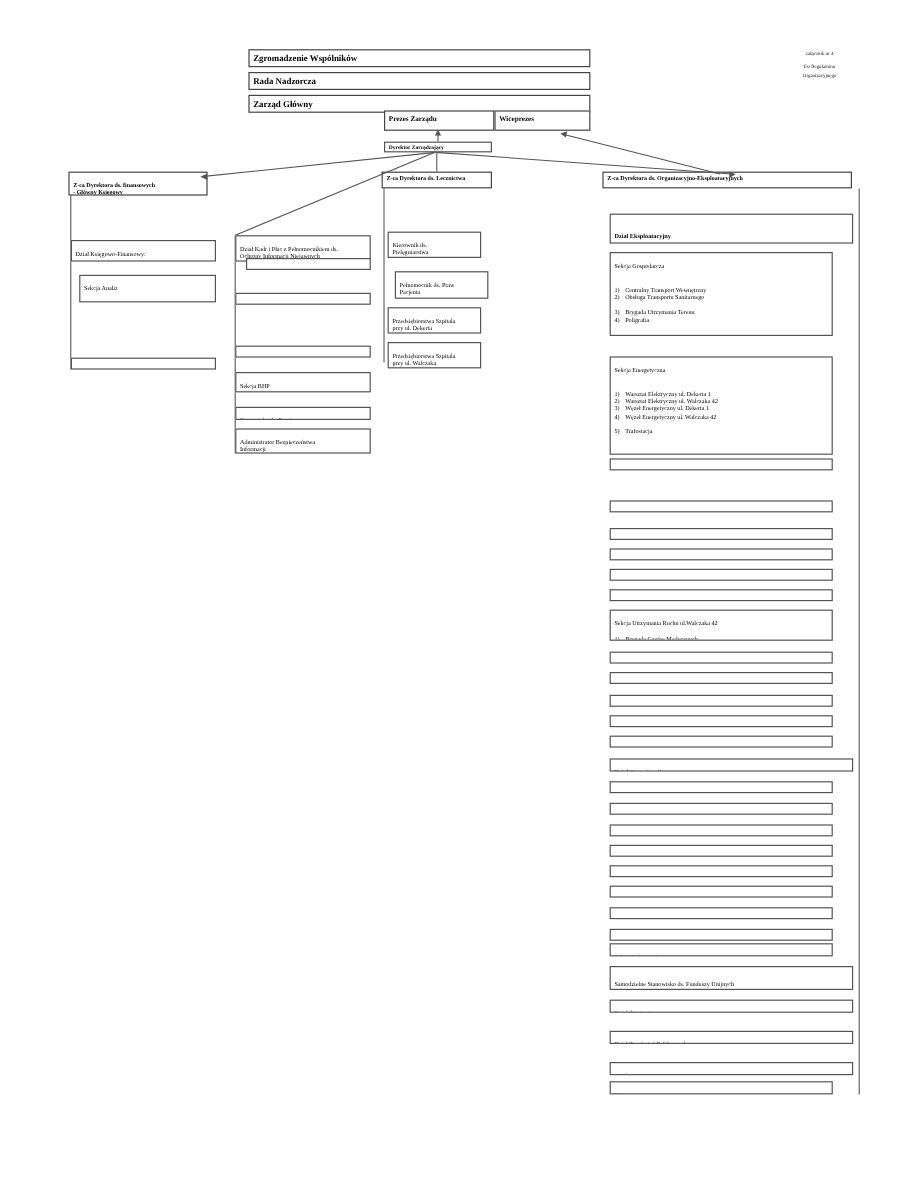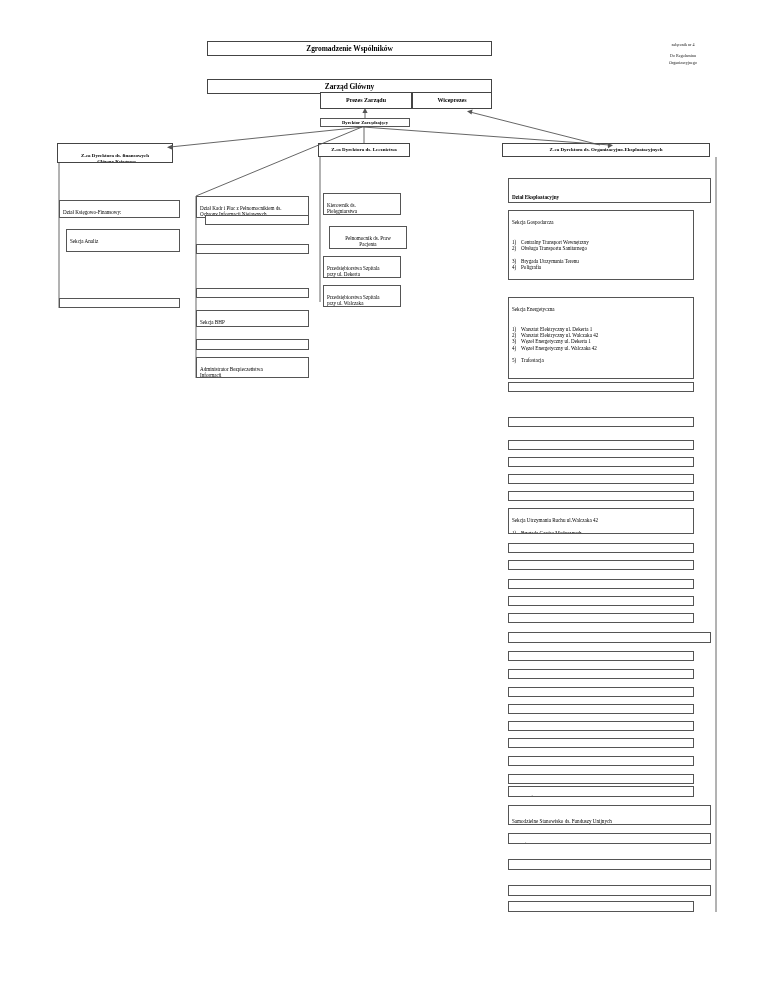--- a/index.html
+++ b/index.html
@@ -16,21 +16,21 @@
     border:1px solid #555;
     background:#fff;
     box-sizing:border-box;
     font-size:5.1px;
     line-height:1.25;
     padding:1.5px 3px;
     overflow:hidden;
     white-space:pre-line;
   }
   .box.b2{border:1.4px solid #444;}
-  .ctr{text-align:center;}
+  .ctr{}
   .bold{font-weight:bold;}
   .big{font-size:7.4px;font-weight:bold;}
   .med{font-size:6.0px;font-weight:bold;}
   .vc{display:flex;align-items:center;}
   .vc.ctr{justify-content:center;}
 
   
   .listrow{display:block;white-space:nowrap;}
   .listrow .num{display:inline-block;width:9px;}
 
@@ -52,20 +52,23 @@
     <div>załącznik nr 4</div>
     <div style="height:4px"></div>
     <div>Do Regulaminu</div>
     <div>Organizacyjnego</div>
   </div>
 
   <div class="box b2 vc ctr big" style="left:207px;top:41px;width:285px;height:15px;">
     <span style="width:100%">Zgromadzenie Wspólników</span>
   </div>
 
+  <div class="box b2 vc ctr big" style="left:207px;top:60px;width:285px;height:15px;">
+    <span style="width:100%">Rada Nadzorcza</span>
+  </div>
 
   <div class="box b2 vc ctr big" style="left:207px;top:79px;width:285px;height:15px;">
     <span style="width:100%">Zarząd Główny</span>
   </div>
 
   <div class="box b2 vc ctr med" style="left:320px;top:92px;width:92px;height:17px;">
     <span style="width:100%">Prezes Zarządu</span>
   </div>
 
   <div class="box b2 vc ctr med" style="left:412px;top:92px;width:80px;height:17px;">

